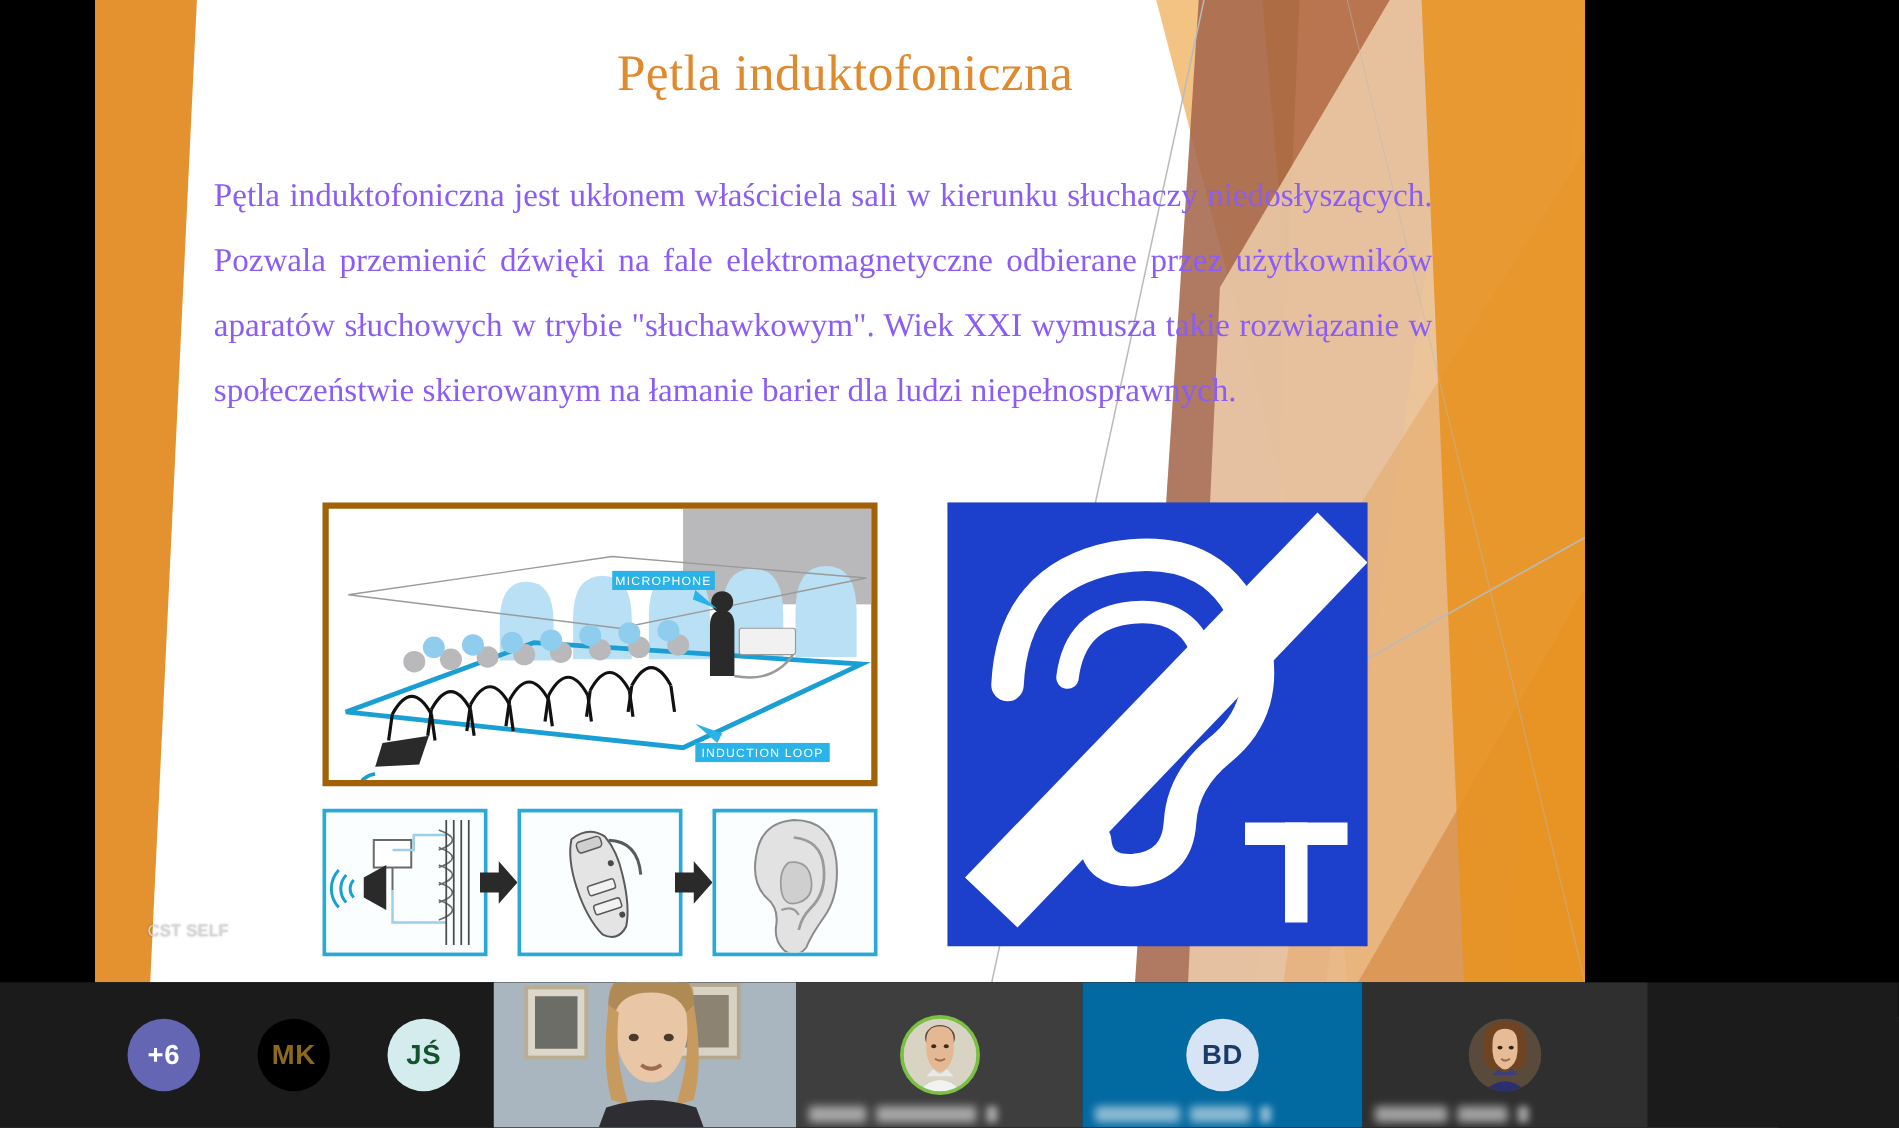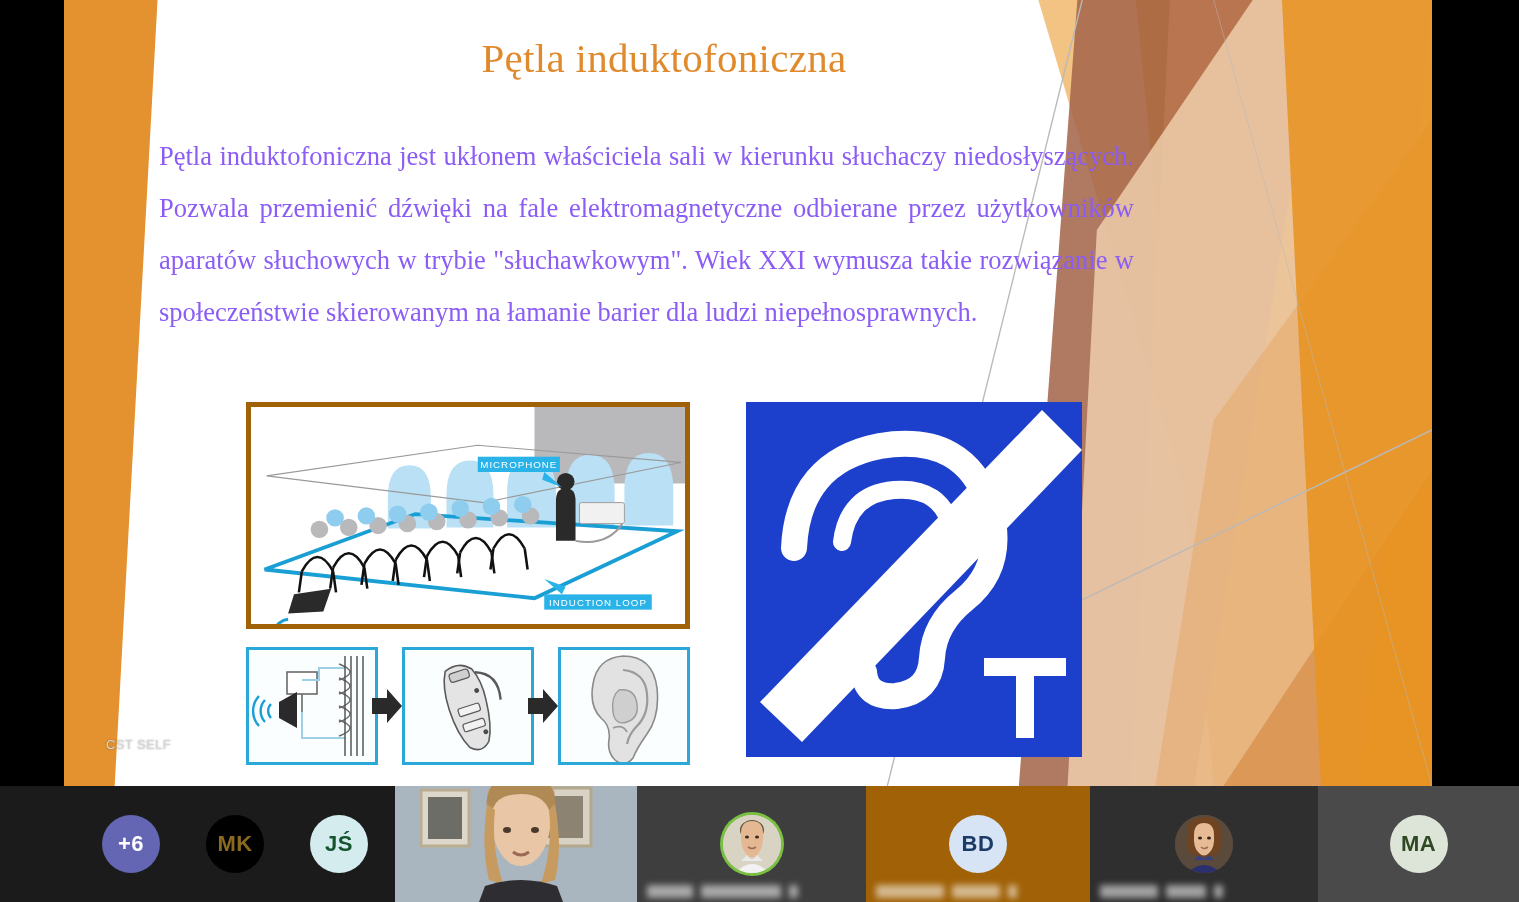--- a/index.html
+++ b/index.html
@@ -12,22 +12,22 @@
   #app { position: relative; width: 1519px; height: 902px; background: #000; }
 
   
   .slide-stage {
     position: absolute; left: 0; top: 0;
     width: 1519px; height: 786px;
     background: #000;
     overflow: hidden;
   }
   .slide-canvas {
-    position: absolute; left: 64px; top: 0;
-    width: 1368px; height: 786px;
+    position: absolute; left: 76px; top: 0;
+    width: 1192px; height: 786px;
     background: #ffffff;
     overflow: hidden;
   }
   .slide-svg { position: absolute; left: 0; top: 0; width: 100%; height: 100%; }
 
   
   .slide-title {
     position: absolute; left: 100px; top: 34px; width: 1000px;
     text-align: center;
     font-family: "Liberation Serif", serif;
@@ -82,21 +82,21 @@
   .filmstrip {
     position: absolute; left: 0; top: 786px;
     width: 1519px; height: 116px;
     background: #1b1b1b;
     display: flex;
   }
   .tile { position: relative; height: 116px; overflow: hidden; flex: 0 0 auto; }
   .tile.t1 { width: 395px; background: #1b1b1b; display: flex; align-items: center; }
   .tile.t2 { width: 242px; background: #8e9aa6; }
   .tile.t3 { width: 229px; background: #3e3e3e; }
-  .tile.t4 { width: 224px; background: #a16207; }
+  .tile.t4 { width: 224px; background: #0369a1; }
   .tile.t5 { width: 228px; background: #2f2f2f; }
   .tile.t6 { width: 201px; background: #4a4a4a; }
 
   .avatar {
     position: absolute; left: 50%; top: 50%;
     transform: translate(-50%,-50%);
     width: 58px; height: 58px; border-radius: 50%;
     display: flex; align-items: center; justify-content: center;
     font-size: 22px; font-weight: 600; letter-spacing: .5px;
     overflow: hidden;
@@ -418,20 +418,15 @@
           <path d="M24,40 q5,6 10,0 l5,5 l-20,0 z" fill="#3a3f80"></path>
         </svg>
       </div>
       <div class="name-bar">
         <div class="name-blur" style="width:58px"></div>
         <div class="name-blur" style="width:40px"></div>
         <div class="mic-blur"></div>
       </div>
     </div>
 
-    <div class="tile t6">
-      <div class="avatar" style="background:#dde5d8;color:#2f4a22">
-        <span>MA</span>
-      </div>
-    </div>
 
   </div>
 </div>
 
 </body></html>

